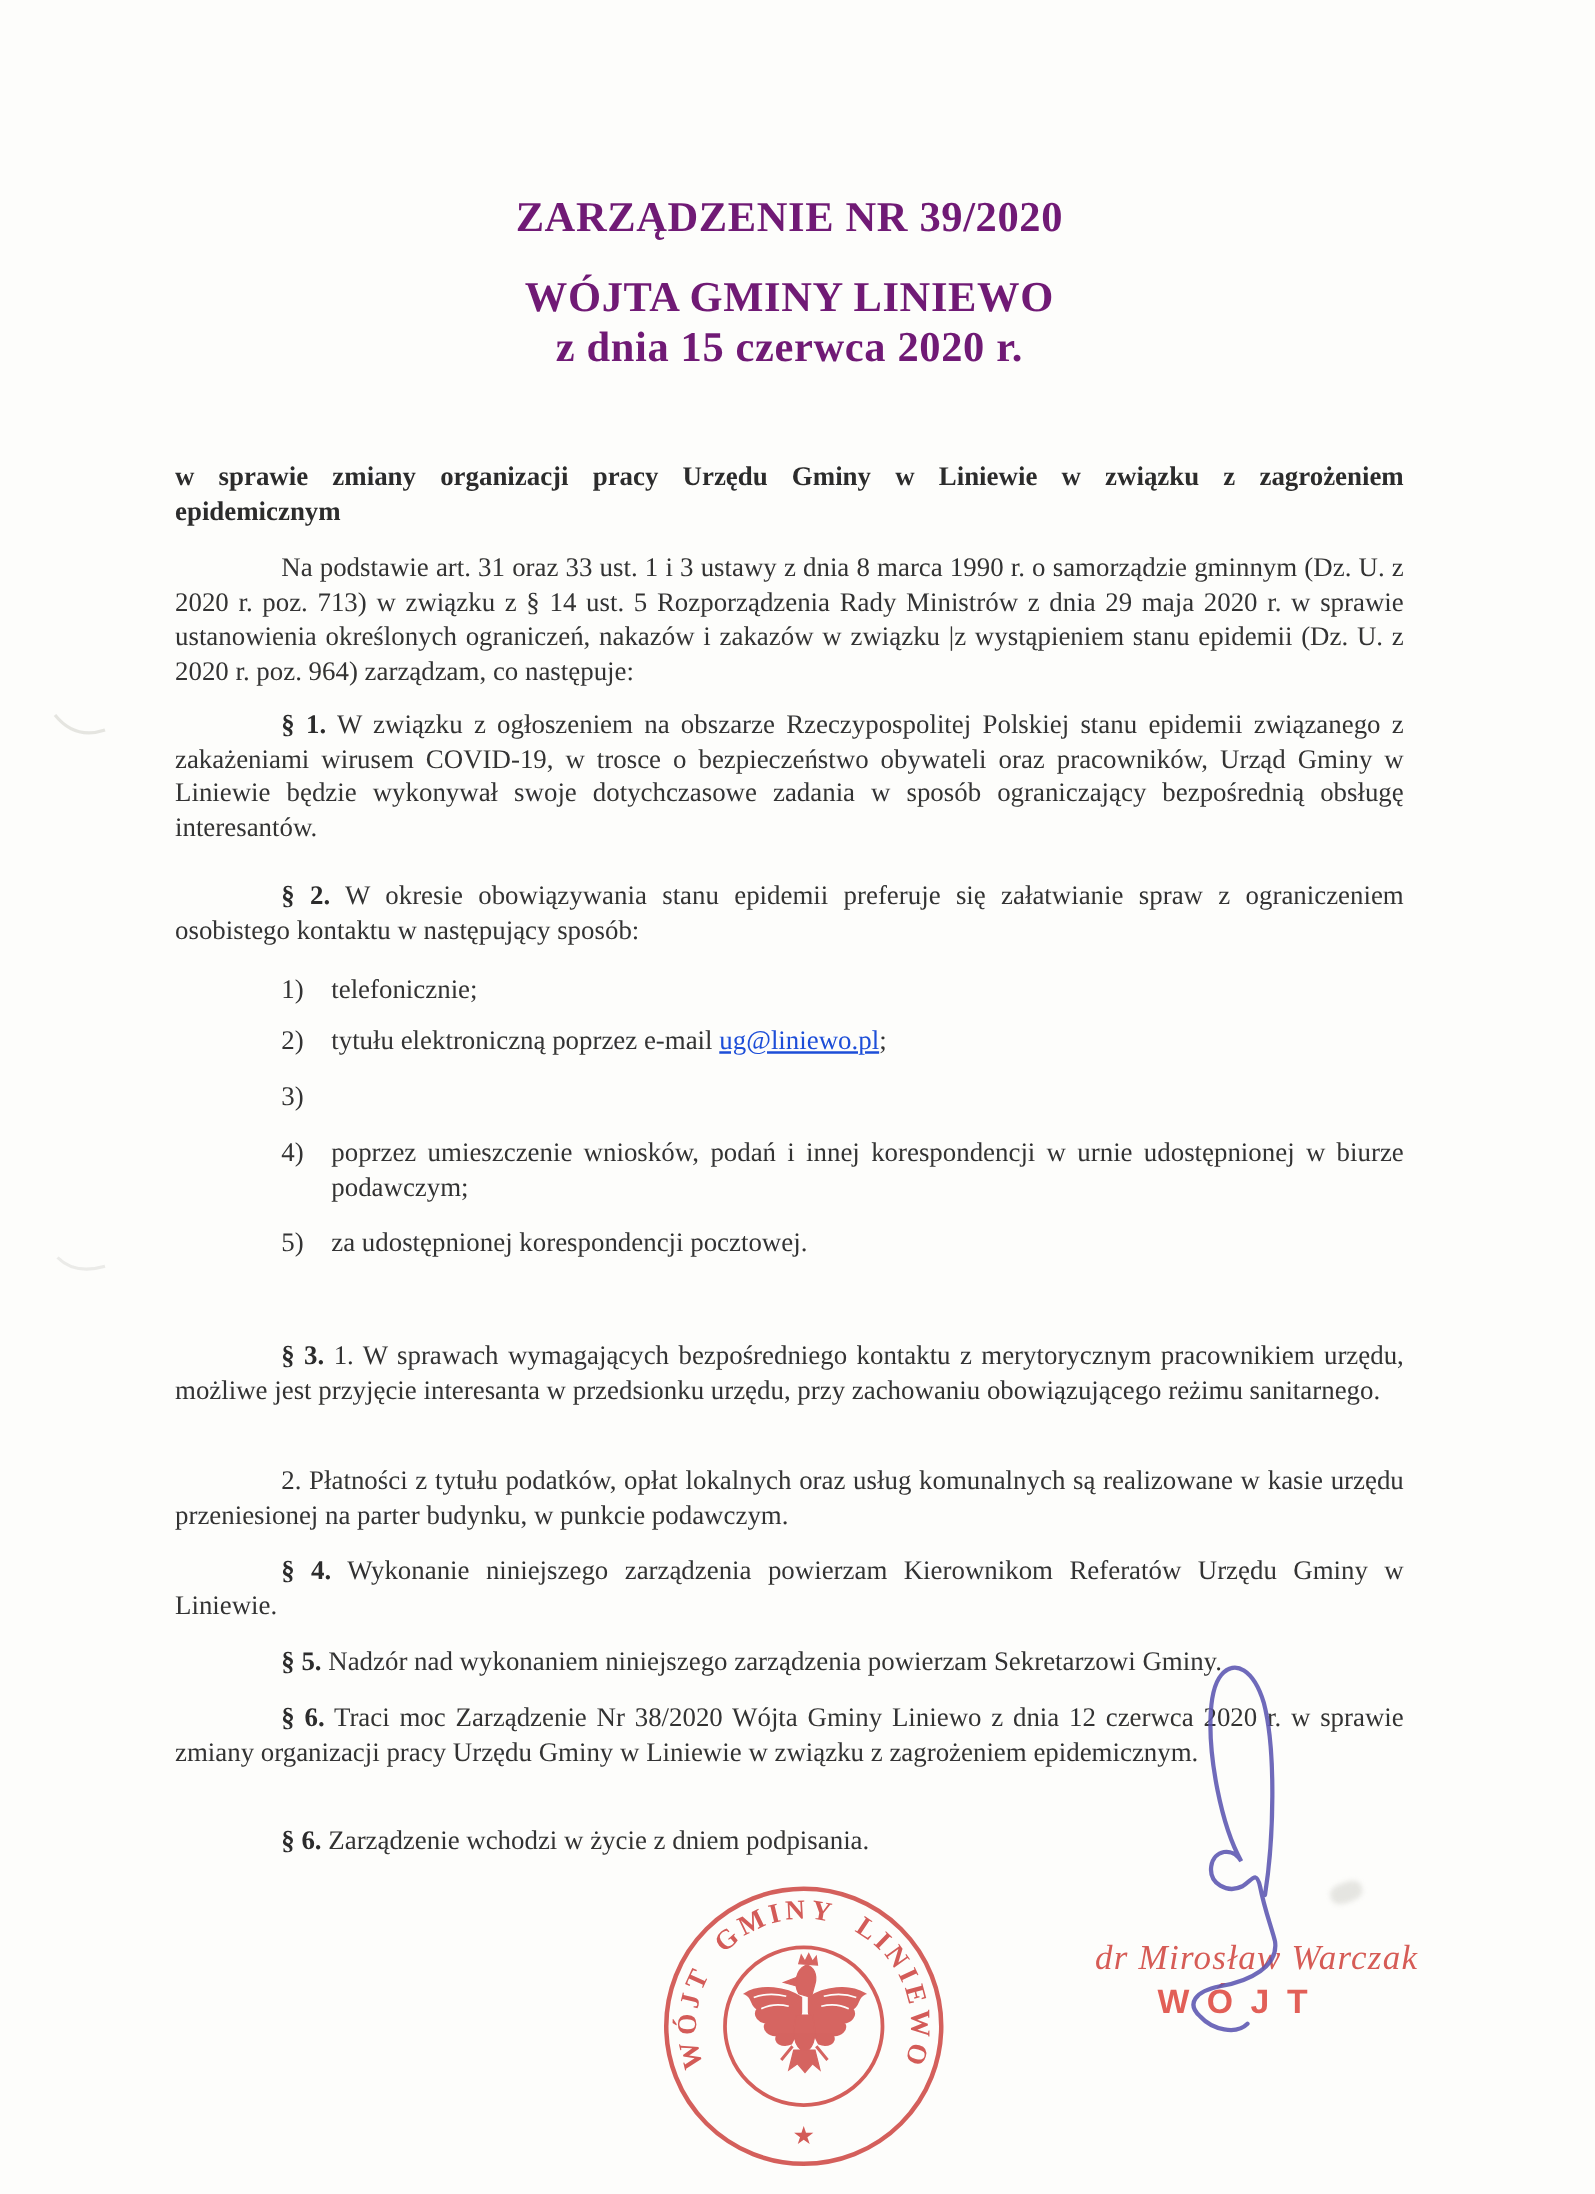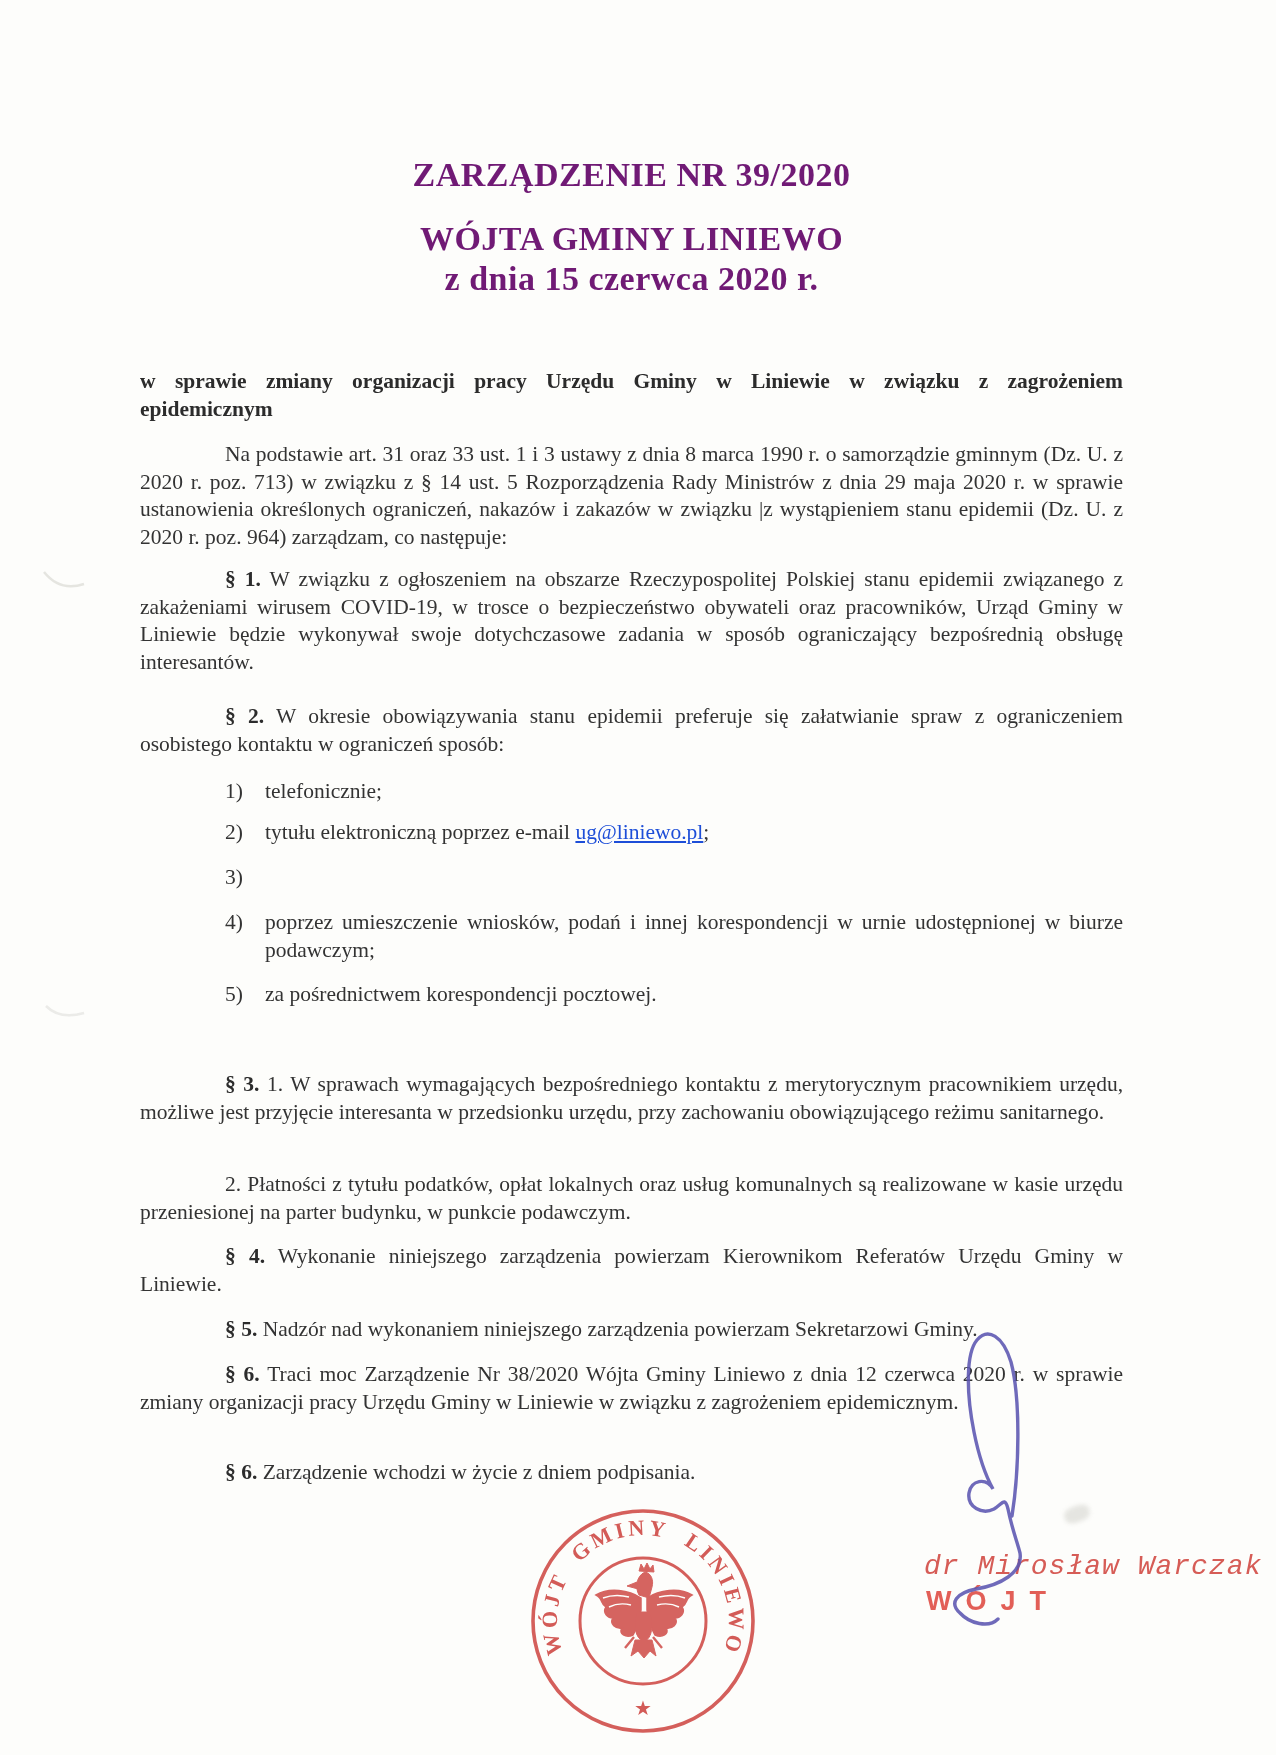--- a/index.html
+++ b/index.html
@@ -58,41 +58,41 @@
 
 <div class="abs col para indent" style="top:441px;">Na podstawie art. 31 oraz 33 ust. 1 i 3 ustawy z dnia 8 marca 1990 r. o samorządzie gminnym (Dz. U. z 2020 r. poz. 713) w związku z § 14 ust. 5 Rozporządzenia Rady Ministrów z dnia 29 maja 2020 r. w sprawie ustanowienia określonych ograniczeń, nakazów i zakazów w związku |z wystąpieniem stanu epidemii (Dz. U. z 2020 r. poz. 964) zarządzam, co następuje:</div>
 
 <div class="abs col para indent" style="top:566px;">
   <span class="lead">§ 1.</span>
   <span>W związku z ogłoszeniem na obszarze Rzeczypospolitej Polskiej stanu epidemii związanego z zakażeniami wirusem COVID-19, w trosce o bezpieczeństwo obywateli oraz pracowników, Urząd Gminy w Liniewie będzie wykonywał swoje dotychczasowe zadania w sposób ograniczający bezpośrednią obsługę interesantów.</span>
 </div>
 
 <div class="abs col para indent" style="top:703px;">
   <span class="lead">§ 2.</span>
-  <span>W okresie obowiązywania stanu epidemii preferuje się załatwianie spraw z ograniczeniem osobistego kontaktu w ograniczeń sposób:</span>
+  <span>W okresie obowiązywania stanu epidemii preferuje się załatwianie spraw z ograniczeniem osobistego kontaktu w następujący sposób:</span>
 </div>
 
 <div class="abs col list-item" style="top:778px;">
   <span class="list-marker">1)</span>
   <span>telefonicznie;</span>
 </div>
 <div class="abs col list-item" style="top:819px;">
   <span class="list-marker">2)</span>
   <span>tytułu elektroniczną poprzez e-mail </span><span class="email">ug@liniewo.pl</span><span>;</span>
 </div>
 <div class="abs col list-item" style="top:864px;">
   <span class="list-marker">3)</span>
 </div>
 <div class="abs col list-item" style="top:909px;">
   <span class="list-marker">4)</span>
   <span>poprzez umieszczenie wniosków, podań i innej korespondencji w urnie udostępnionej w biurze podawczym;</span>
 </div>
 <div class="abs col list-item" style="top:981px;">
   <span class="list-marker">5)</span>
-  <span>za pośrednictwem korespondencji pocztowej.</span>
+  <span>za udostępnionej korespondencji pocztowej.</span>
 </div>
 
 <div class="abs col para indent" style="top:1071px;">
   <span class="lead">§ 3.</span>
   <span>1. W sprawach wymagających bezpośredniego kontaktu z merytorycznym pracownikiem urzędu, możliwe jest przyjęcie interesanta w przedsionku urzędu, przy zachowaniu obowiązującego reżimu sanitarnego.</span>
 </div>
 <div class="abs col para indent" style="top:1171px;">
   <span>2.</span>
   <span>Płatności z tytułu podatków, opłat lokalnych oraz usług komunalnych są realizowane w kasie urzędu przeniesionej na parter budynku, w punkcie podawczym.</span>
 </div>
@@ -109,21 +109,21 @@
   <span class="lead">§ 6.</span>
   <span>Traci moc Zarządzenie Nr 38/2020 Wójta Gminy Liniewo z dnia 12 czerwca 2020 r. w sprawie zmiany organizacji pracy Urzędu Gminy w Liniewie w związku z zagrożeniem epidemicznym.</span>
 </div>
 <div class="abs col para indent" style="top:1459px;">
   <span class="lead">§ 6.</span>
   <span>Zarządzenie wchodzi w życie z dniem podpisania.</span>
 </div>
 
 <div class="abs office-label" style="left:926px;top:1586px;text-align:right;">WÓJT</div>
 <div class="abs smudge" style="left:1064px;top:1506px;"></div>
-<div class="abs signer-name" style="left:924px;top:1551px;font-family:Liberation Mono, monospace;">dr Mirosław Warczak</div>
+<div class="abs signer-name" style="left:876px;top:1551px;">dr Mirosław Warczak</div>
 
 <svg class="abs" style="left:528px;top:1506px;" width="230" height="230" viewBox="0 0 230 230">
   <g stroke="#cf4a46" fill="none" opacity="0.88">
     <circle cx="115" cy="115" r="110" stroke-width="3.6"></circle>
     <circle cx="115" cy="115" r="63" stroke-width="3"></circle>
   </g>
   <defs>
     <path id="sealTextArc" d="M 44.6 164.4 A 86 86 0 1 1 185.4 164.4"></path>
   </defs>
   <text font-size="22" font-weight="bold" fill="#cf4a46" opacity="0.9" letter-spacing="3.5" word-spacing="9">

